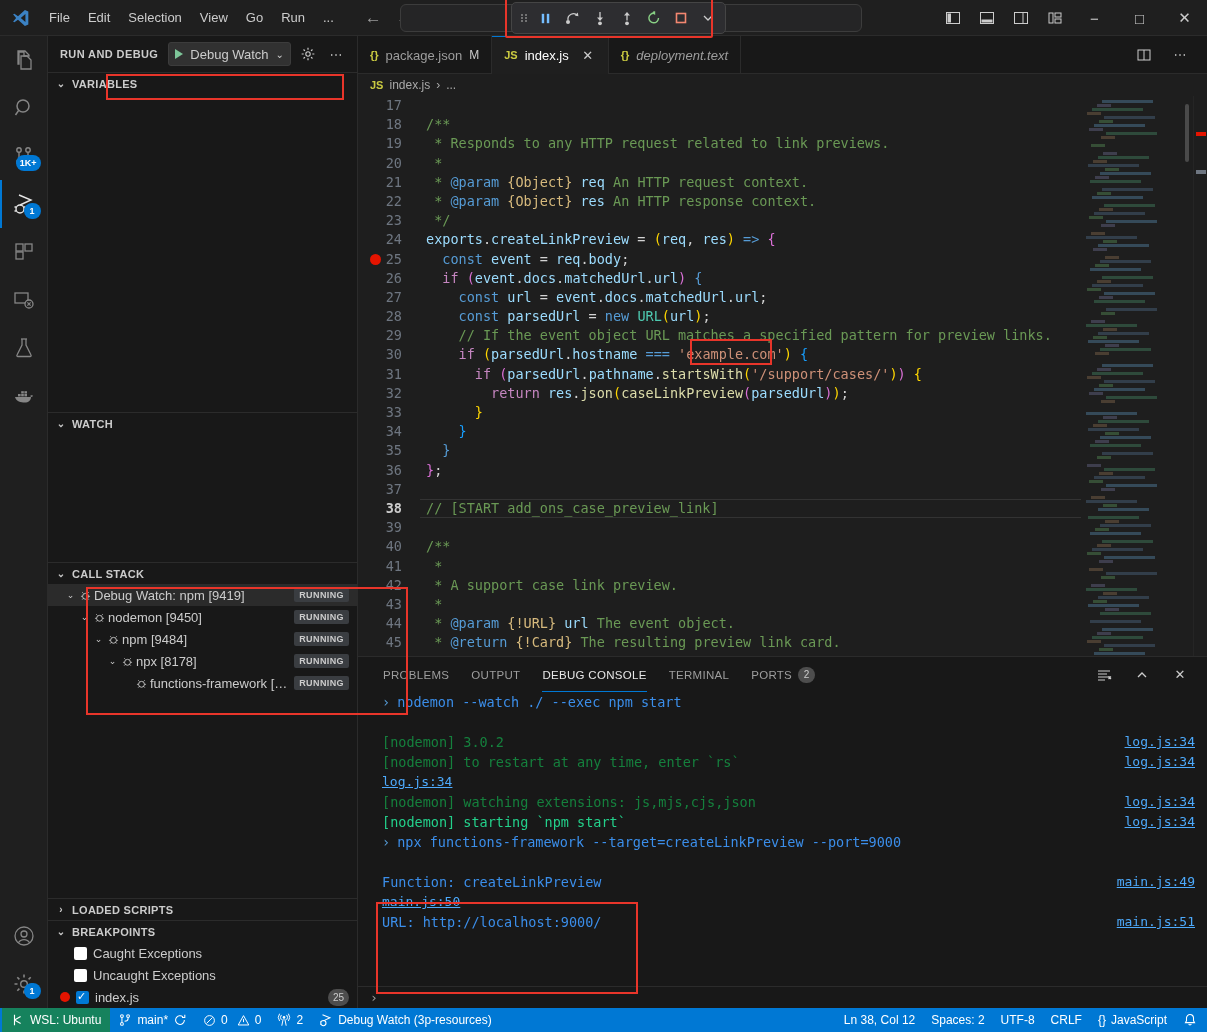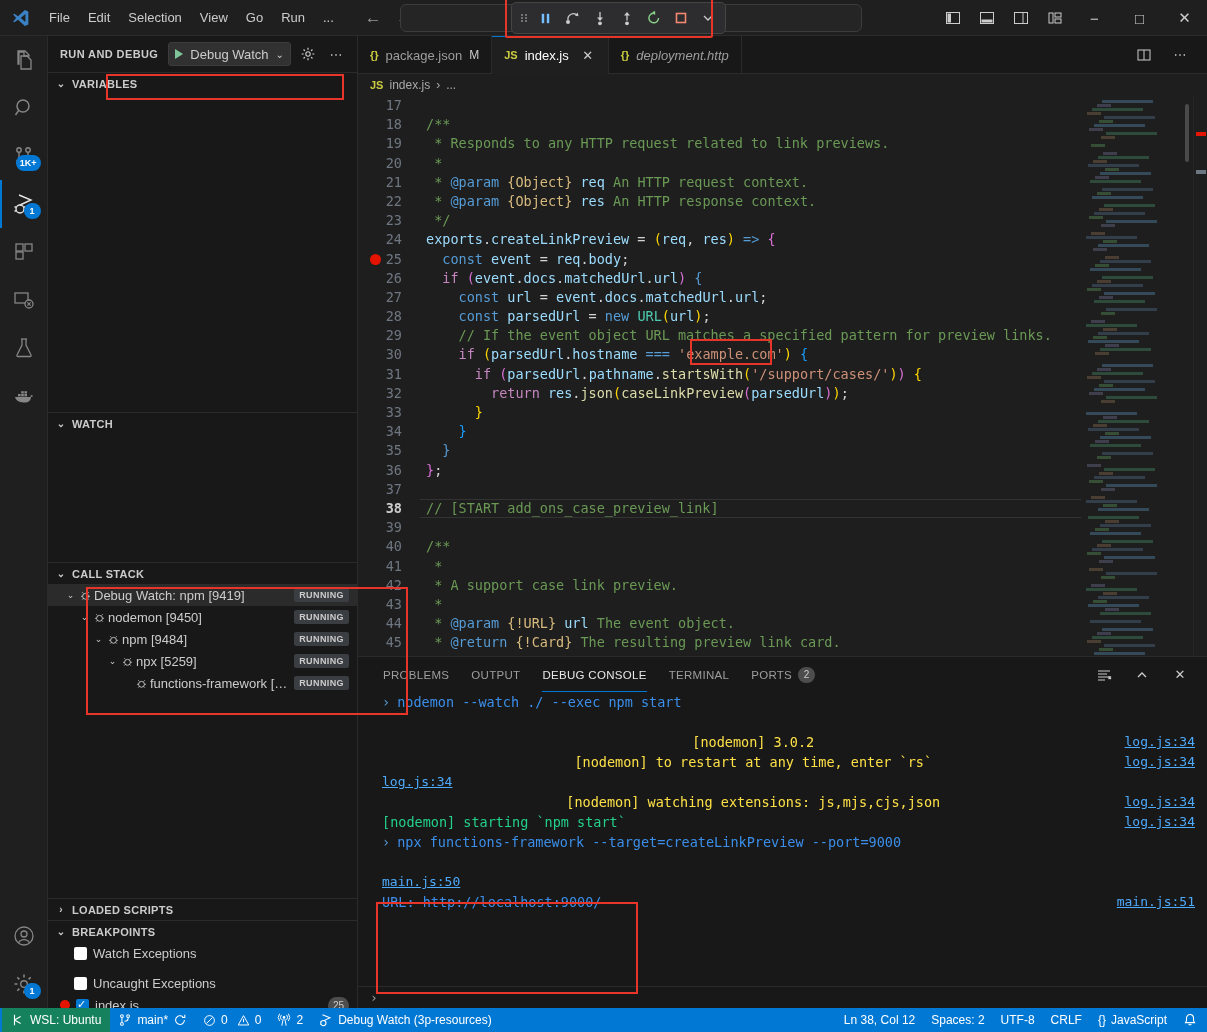--- a/index.html
+++ b/index.html
@@ -213,21 +213,21 @@
 
   .console {
     flex:1; overflow:hidden; position:relative;
     font-family:"DejaVu Sans Mono","Liberation Mono",monospace; font-size:13.5px; line-height:20px;
     padding:0 0 0 0;
   }
   .crow { display:flex; align-items:center; height:20px; padding-left:24px; padding-right:12px; }
   .crow .msg { flex:1; white-space:pre; }
   .crow .src { color:#4daafc; text-decoration:underline; font-size:13px; white-space:pre; }
   .ar { color:#569cd6; margin-right:7px; }
-  .yellow { color:#fde047;text-align:center; }
+  .yellow { color:#15803d; }
   .green  { color:#23d18b; }
   .blue   { color:#3b8eea; }
   .redbox-serve {
     position:absolute; left:376px; top:902px; width:262px; height:92px;
     border:2px solid #e8352a; pointer-events:none; z-index:30;
   }
   .console-prompt { height:22px; display:flex; align-items:center; padding-left:12px; color:#9d9d9d;
                     border-top:1px solid #2b2b2b; font-family:"DejaVu Sans Mono",monospace; }
 
   
@@ -521,21 +521,21 @@
         </div>
         <div class="cs-row">
           <span class="cs-ind" style="width:58px"></span>
           <span class="cs-chev">⌄</span>
           <span class="cs-bug">
             <svg width="13" height="13" viewBox="0 0 16 16">
                 <circle cx="8" cy="9" r="3.6" fill="none" stroke="#ccc" stroke-width="1.1"></circle>
                 <path d="M5.4 5.4 4 4M10.6 5.4 12 4M2.4 9h2M11.6 9h2M4 13l1.6-1.6M12 13l-1.6-1.6" stroke="#ccc" stroke-width="1"></path>
               </svg>
           </span>
-          <span class="cs-label">npx [5259]</span>
+          <span class="cs-label">npx [8178]</span>
           <span class="cs-state">RUNNING</span>
         </div>
         <div class="cs-row">
           <span class="cs-ind" style="width:72px"></span>
           <span class="cs-chev"></span>
           <span class="cs-bug">
             <svg width="13" height="13" viewBox="0 0 16 16">
                 <circle cx="8" cy="9" r="3.6" fill="none" stroke="#ccc" stroke-width="1.1"></circle>
                 <path d="M5.4 5.4 4 4M10.6 5.4 12 4M2.4 9h2M11.6 9h2M4 13l1.6-1.6M12 13l-1.6-1.6" stroke="#ccc" stroke-width="1"></path>
               </svg>
@@ -553,23 +553,23 @@
         <span>LOADED SCRIPTS</span>
       </div>
 
       <div class="section-head">
         <span class="chev">⌄</span>
         <span>BREAKPOINTS</span>
       </div>
       <div class="section-body" style="height:66px;">
         <div class="bp-row" style="padding-left:26px;">
           <span class="bp-check"></span>
-          <span>Watch Exceptions</span>
-        </div>
-        <div class="bp-row" style="padding-left:26px;margin-top:8px;">
+          <span>Caught Exceptions</span>
+        </div>
+        <div class="bp-row" style="padding-left:26px;">
           <span class="bp-check"></span>
           <span>Uncaught Exceptions</span>
         </div>
         <div class="bp-row" style="padding-left:12px;">
           <span class="bp-dot" style="margin-left:0"></span>
           <span class="bp-check checked"></span>
           <span>index.js</span>
           <span class="bp-badge">25</span>
         </div>
       </div>
@@ -583,21 +583,21 @@
           <span>package.json</span>
           <span class="mod">M</span>
         </div>
         <div class="tab active">
           <span class="fileicon icon-js">JS</span>
           <span>index.js</span>
           <span class="tclose">✕</span>
         </div>
         <div class="tab">
           <span class="fileicon icon-json">{}</span>
-          <span class="italic">deployment.http</span>
+          <span class="italic">deployment.text</span>
         </div>
         <div class="tabs-actions">
           <div class="ico-btn">
             <svg width="16" height="16" viewBox="0 0 16 16">
                 <rect x="2" y="3" width="12" height="10" fill="none" stroke="#ccc"></rect>
                 <line x1="8" y1="3" x2="8" y2="13" stroke="#ccc"></line>
               </svg>
           </div>
           <div class="ico-btn">⋯</div>
         </div>
@@ -825,20 +825,24 @@
               <span class="msg green">[nodemon] starting `npm start`</span>
               <span class="src">log.js:34</span>
             </div>
             <div class="crow">
               <span class="msg blue"><span class="ar">›</span>npx functions-framework --target=createLinkPreview --port=9000</span>
             </div>
             <div class="crow">
               <span class="msg "></span>
             </div>
             <div class="crow">
+              <span class="msg blue">Function: createLinkPreview</span>
+              <span class="src">main.js:49</span>
+            </div>
+            <div class="crow">
               <span class="src">main.js:50</span>
             </div>
             <div class="crow">
               <span class="msg blue">URL: http://localhost:9000/</span>
               <span class="src">main.js:51</span>
             </div>
           </div>
         <div class="redbox-serve"></div>
         <div class="console-prompt">
           <span>›</span>

